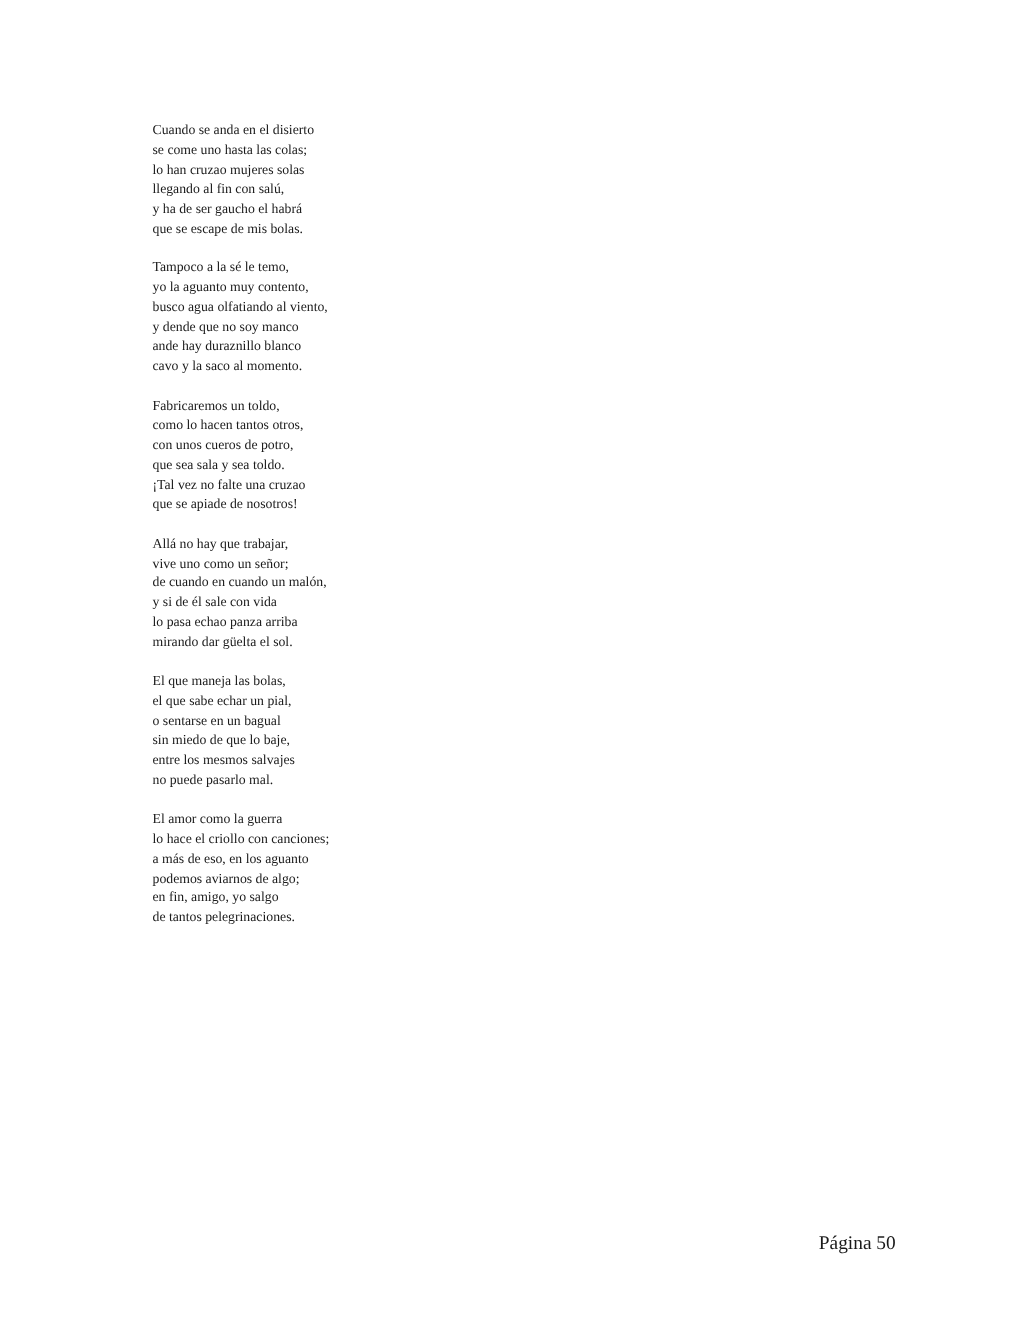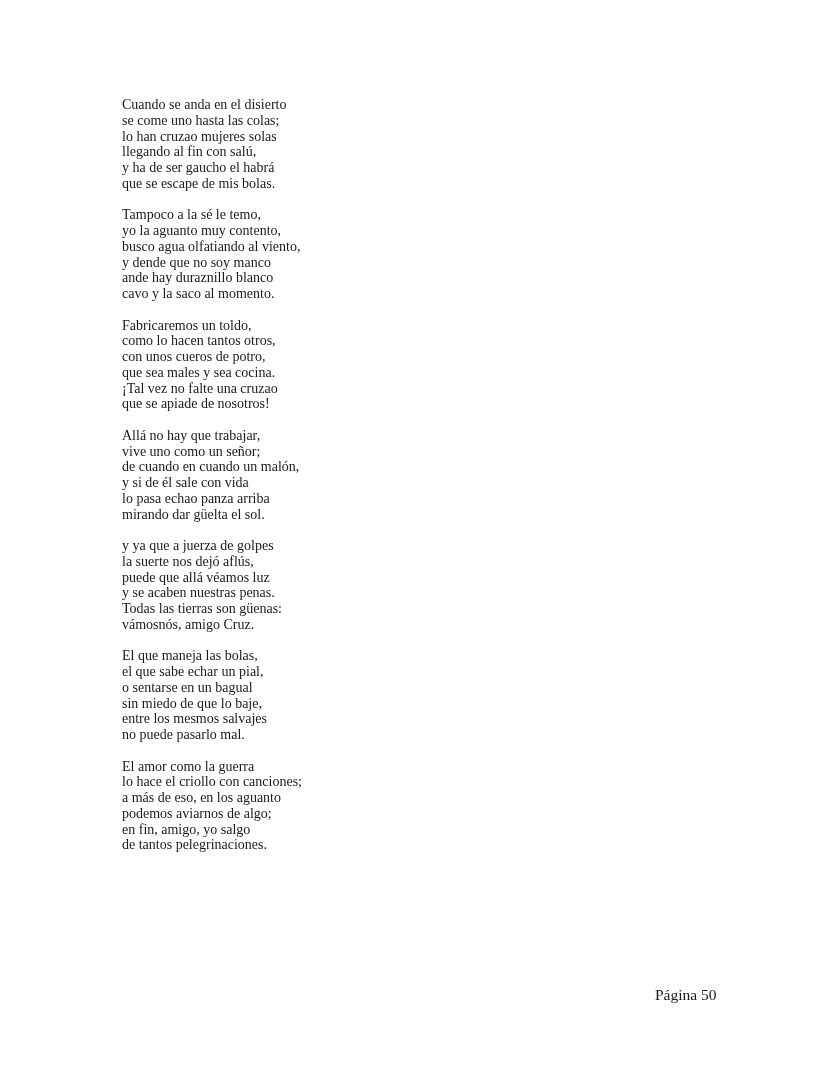--- a/index.html
+++ b/index.html
@@ -12,21 +12,21 @@
     height: 1071px;
     position: relative;
     overflow: hidden;
     font-family: "Liberation Serif", "DejaVu Serif", serif;
     color: #1a1a1a;
   }
   .poem {
     position: absolute;
     left: 122px;
     top: 97px;
-    font-size: 14px;
+    font-size: 11px;
     line-height: 15.75px;
   }
   .stanza {
     margin: 0 0 15.75px 0;
   }
   .line {
     display: block;
     white-space: nowrap;
   }
   .page-number {
@@ -56,39 +56,31 @@
     <span class="line">yo la aguanto muy contento,</span>
     <span class="line">busco agua olfatiando al viento,</span>
     <span class="line">y dende que no soy manco</span>
     <span class="line">ande hay duraznillo blanco</span>
     <span class="line">cavo y la saco al momento.</span>
   </div>
   <div class="stanza">
     <span class="line">Fabricaremos un toldo,</span>
     <span class="line">como lo hacen tantos otros,</span>
     <span class="line">con unos cueros de potro,</span>
-    <span class="line">que sea males y sea cocina.</span>
+    <span class="line">que sea sala y sea toldo.</span>
     <span class="line">¡Tal vez no falte una cruzao</span>
     <span class="line">que se apiade de nosotros!</span>
   </div>
   <div class="stanza">
     <span class="line">Allá no hay que trabajar,</span>
     <span class="line">vive uno como un señor;</span>
     <span class="line">de cuando en cuando un malón,</span>
     <span class="line">y si de él sale con vida</span>
     <span class="line">lo pasa echao panza arriba</span>
     <span class="line">mirando dar güelta el sol.</span>
-  </div>
-  <div class="stanza">
-    <span class="line">y ya que a juerza de golpes</span>
-    <span class="line">la suerte nos dejó aflús,</span>
-    <span class="line">puede que allá véamos luz</span>
-    <span class="line">y se acaben nuestras penas.</span>
-    <span class="line">Todas las tierras son güenas:</span>
-    <span class="line">vámosnós, amigo Cruz.</span>
   </div>
   <div class="stanza">
     <span class="line">El que maneja las bolas,</span>
     <span class="line">el que sabe echar un pial,</span>
     <span class="line">o sentarse en un bagual</span>
     <span class="line">sin miedo de que lo baje,</span>
     <span class="line">entre los mesmos salvajes</span>
     <span class="line">no puede pasarlo mal.</span>
   </div>
   <div class="stanza">

